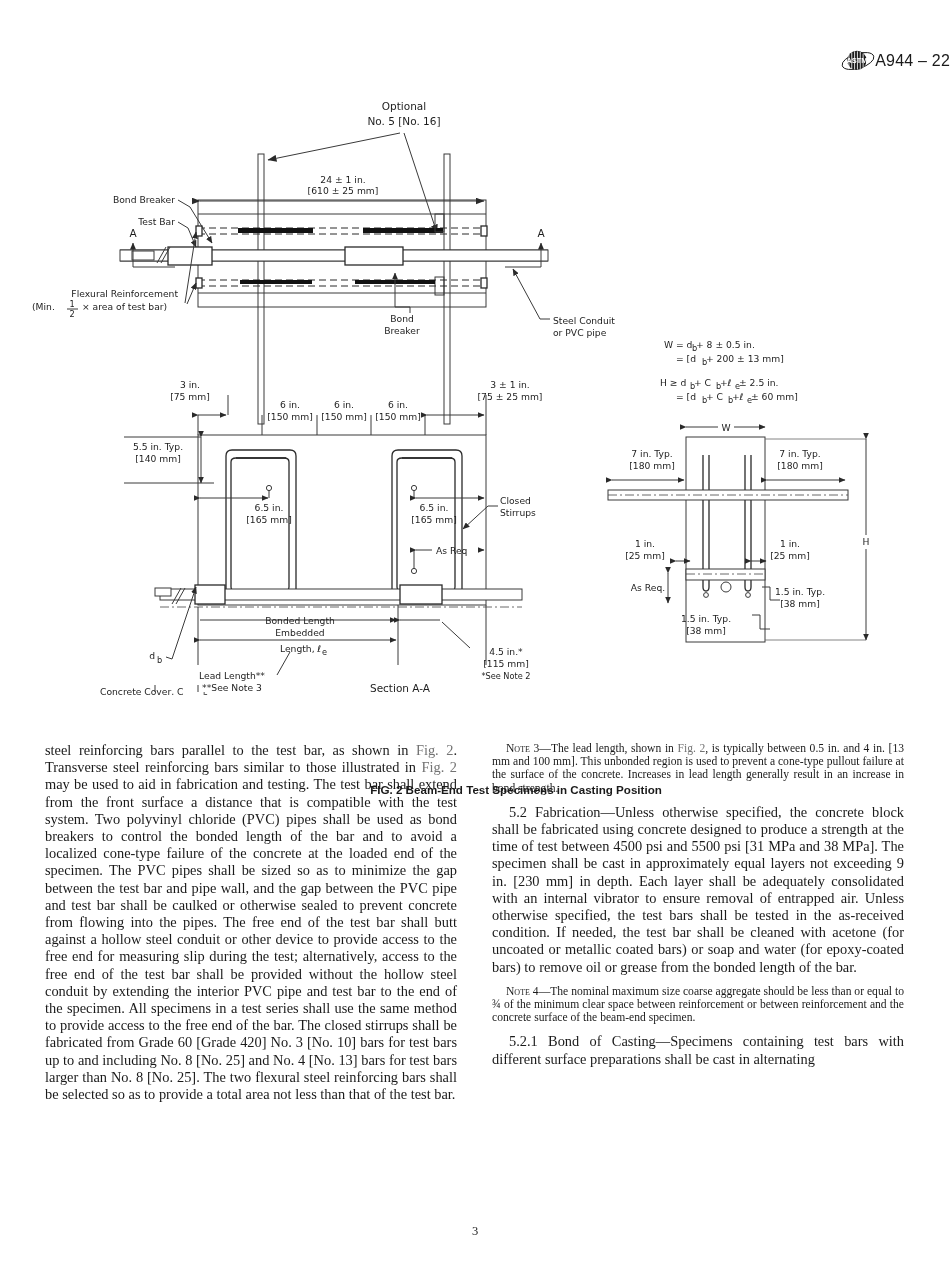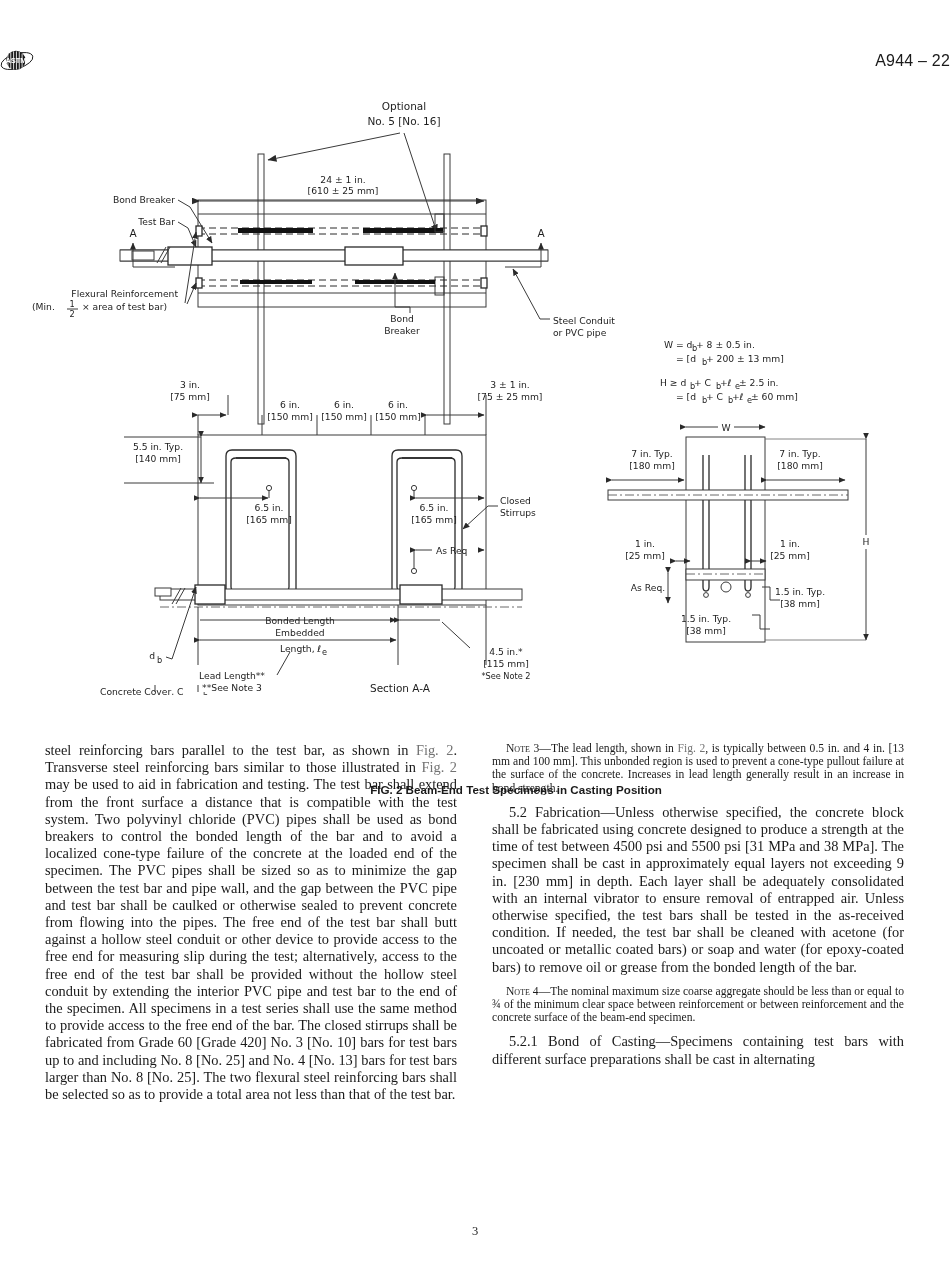--- a/index.html
+++ b/index.html
@@ -8,21 +8,21 @@
     background:#ffffff;
     font-family:"Liberation Serif", serif;
     color:#1a1a1a;
     position:relative;
     overflow:hidden;
   }
 
   
   .header {
     position:absolute; top:46px; left:0; width:950px;
-    display:flex; align-items:center; justify-content:space-between; gap:12px;
+    display:flex; align-items:center; justify-content:flex-end; gap:0;
   }
   .astm-logo { width:34px; height:30px; display:block; }
   .doc-id {
     font-family:"Liberation Sans", sans-serif;
     font-weight:normal; font-size:16px; letter-spacing:.2px;
   }
 
   
   .figure-area { position:absolute; top:95px; left:0; width:800px; height:620px; }
   .fig-caption {

